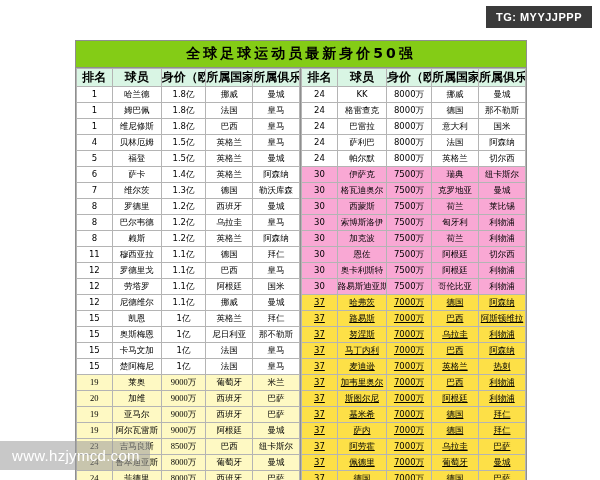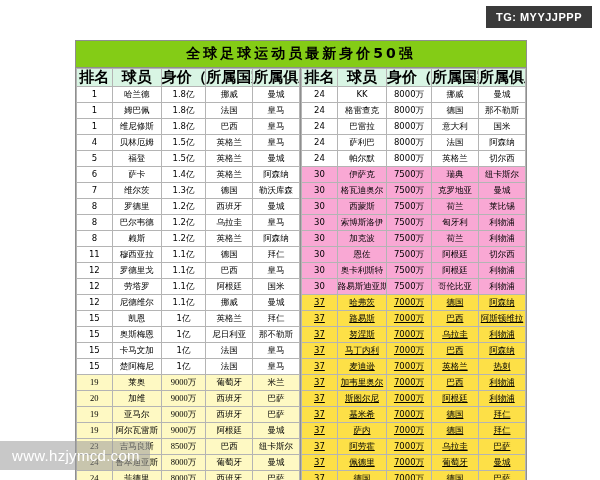--- a/index.html
+++ b/index.html
@@ -91,21 +91,21 @@
     line-height: 15px;
     padding: 0;
     overflow: hidden;
     white-space: nowrap;
     color: #000000;
     font-family: "DejaVu Sans", sans-serif;
   }
   table.grid th {
     background: #d9f5e4;
     font-weight: bold;
-    font-size: 15px;
+    font-size: 12px;
     height: 17px;
     line-height: 17px;
     margin-left: 36px;
   }
   col.c-rank { width: 16%; }
   col.c-player { width: 22%; }
   col.c-value { width: 20%; }
   col.c-country { width: 21%; }
   col.c-club { width: 21%; }
 

